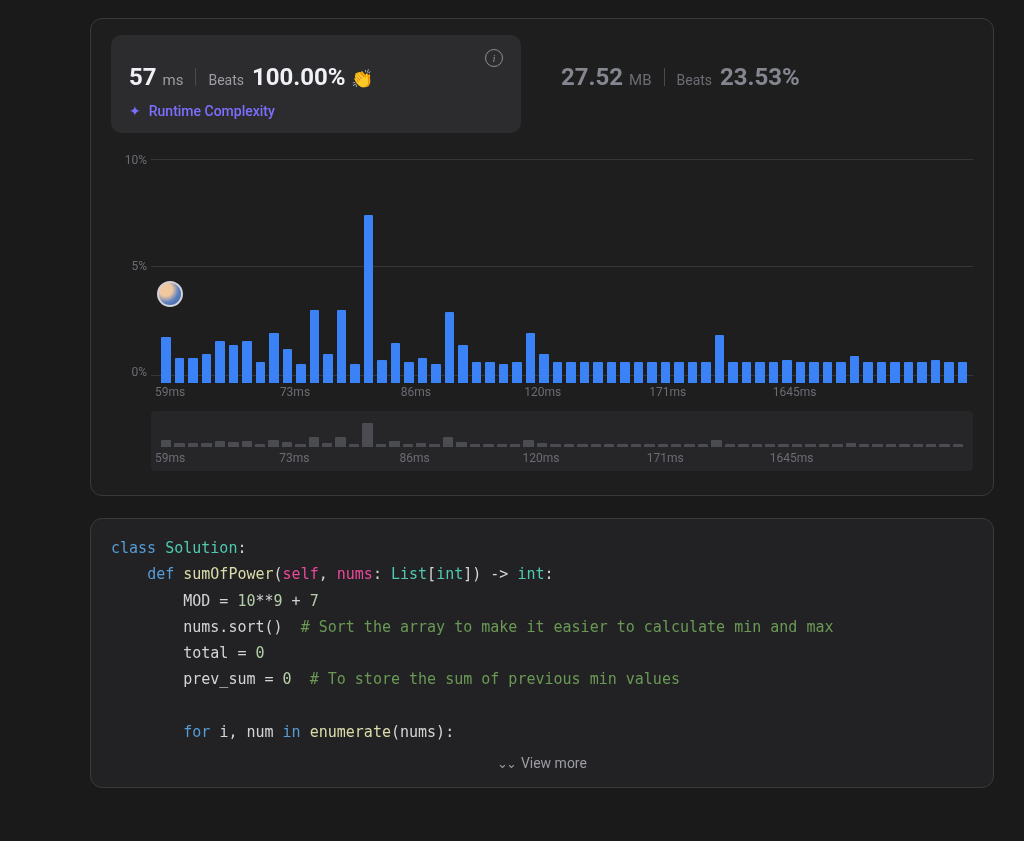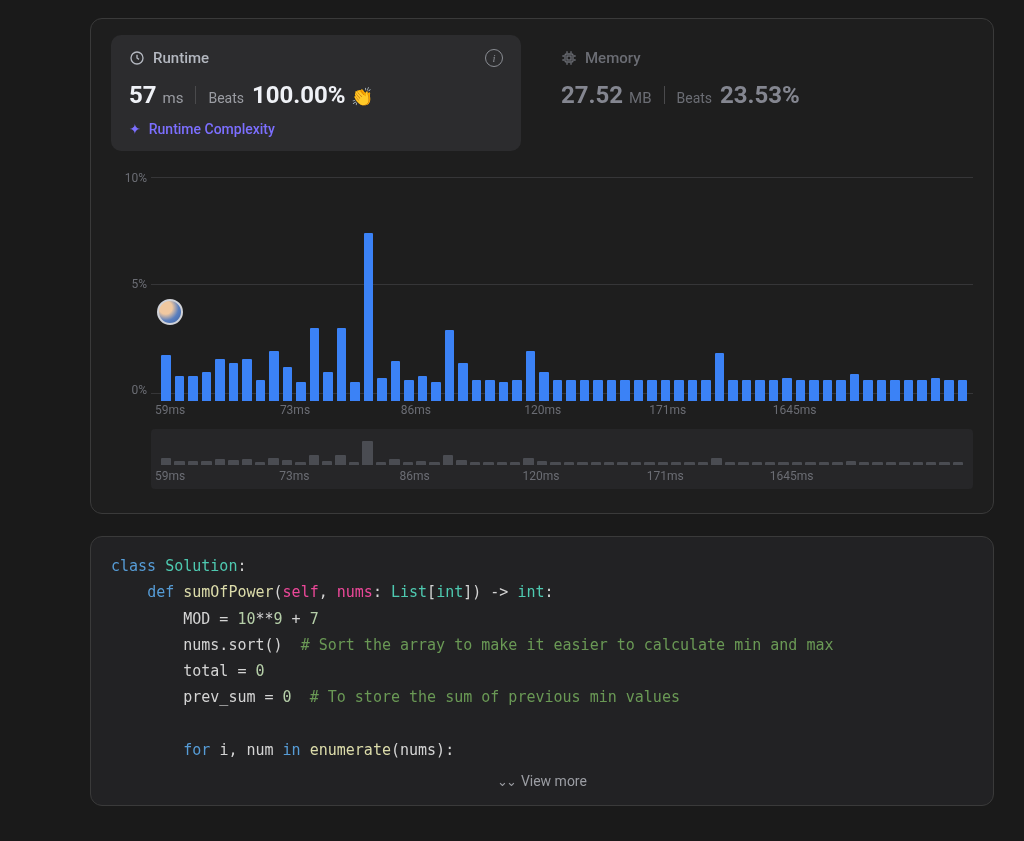--- a/index.html
+++ b/index.html
@@ -289,51 +289,36 @@
   .chev-d { font-size: 13px; letter-spacing: -2px; }
   .icon-svg { width:16px; height:16px; }
 </style>
 </head>
 <body>
 
 <div class="container">
   <div class="stats-card">
     <div class="stats-header">
       <div class="runtime-box">
-        <div class="box-title-row">
-          <svg class="icon-svg" viewBox="0 0 24 24" fill="none" stroke="#b4b8c0" stroke-width="2">
-              <circle cx="12" cy="12" r="9"></circle>
-              <path d="M12 7v5l3 2"></path>
-            </svg>
-          <span>Runtime</span>
-        </div>
         <div class="info-icon">i</div>
         <div class="metric-row">
           <span class="metric-value">57</span>
           <span class="metric-unit">ms</span>
           <div class="divider-v"></div>
           <span class="beats-label">Beats</span>
           <span class="beats-value">100.00%</span>
           <span class="clap">👏</span>
         </div>
         <div class="analyze-row">
           <span class="sparkle">✦</span>
           <span>Runtime Complexity</span>
         </div>
       </div>
 
       <div class="memory-box">
-        <div class="memory-title-row">
-          <svg class="icon-svg" viewBox="0 0 24 24" fill="none" stroke="#6b6d74" stroke-width="2">
-              <rect x="6" y="6" width="12" height="12" rx="2"></rect>
-              <rect x="9" y="9" width="6" height="6"></rect>
-              <path d="M9 2v3M15 2v3M9 19v3M15 19v3M2 9h3M2 15h3M19 9h3M19 15h3"></path>
-            </svg>
-          <span>Memory</span>
-        </div>
         <div class="memory-metric-row">
           <span class="memory-value">27.52</span>
           <span class="memory-unit">MB</span>
           <div class="divider-v"></div>
           <span class="memory-beats-label">Beats</span>
           <span class="memory-beats-value">23.53%</span>
         </div>
       </div>
     </div>
 

